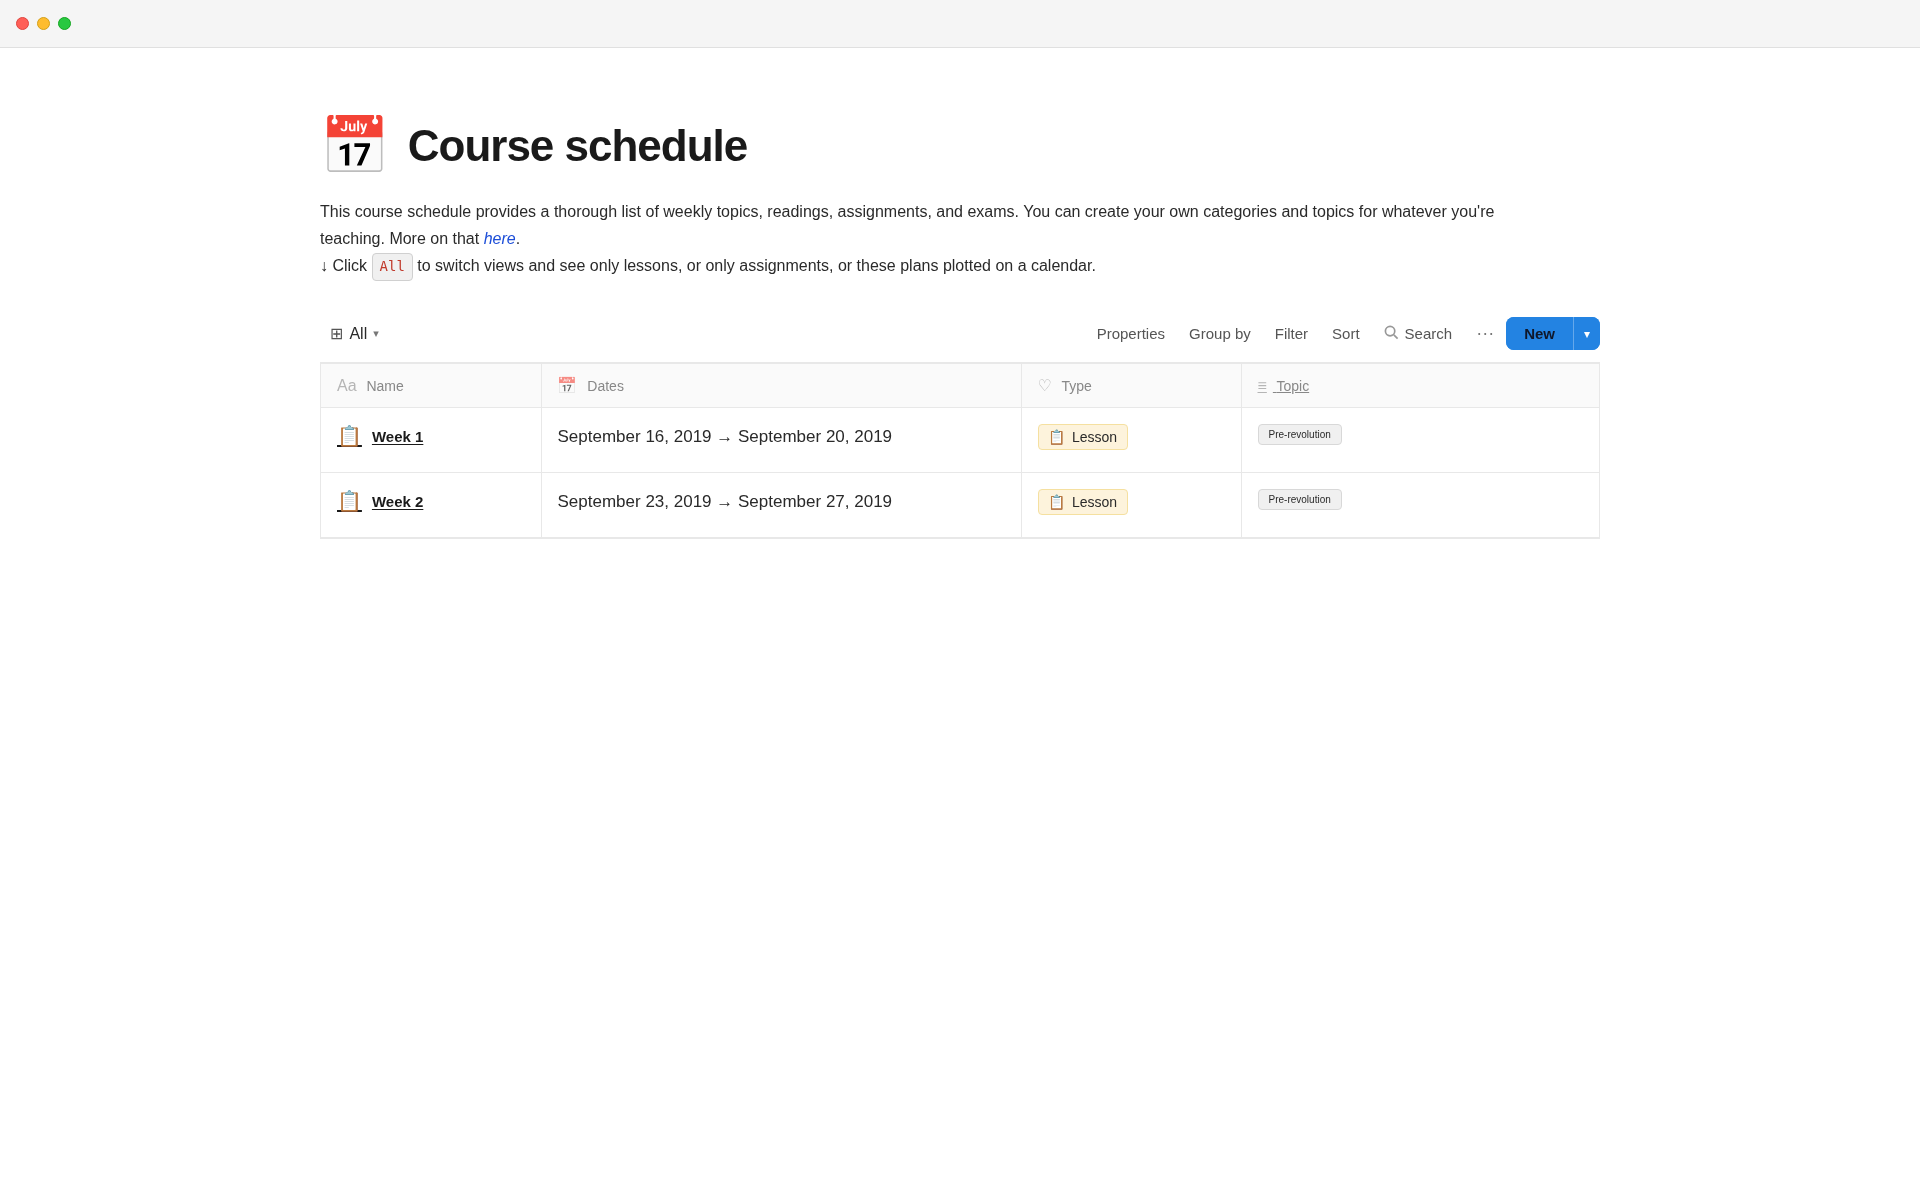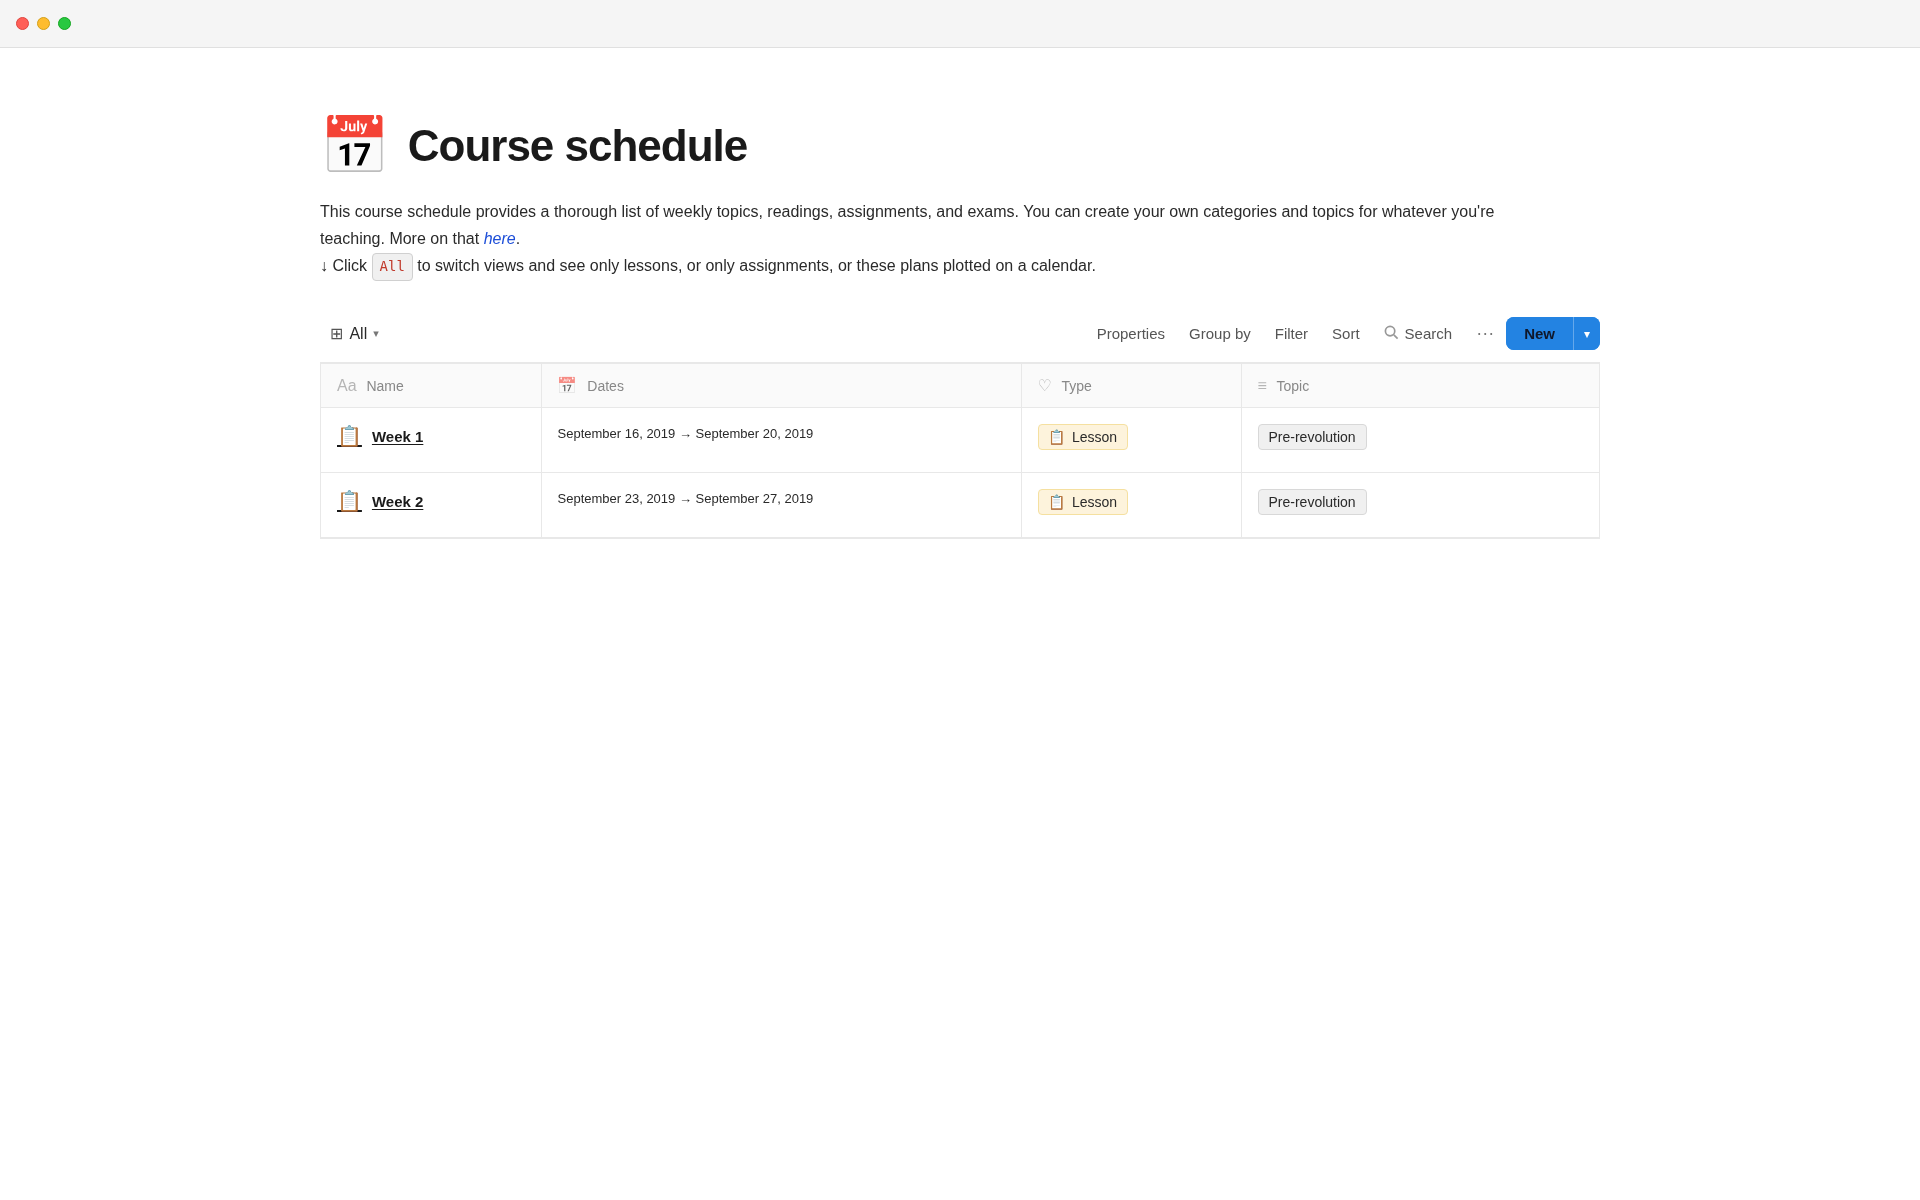--- a/index.html
+++ b/index.html
@@ -193,21 +193,21 @@
 
     th {
       padding: 12px 16px;
       text-align: left;
       font-size: 14px;
       font-weight: 500;
       color: #888;
       border-bottom: 1px solid #e8e8e8;
       border-right: 1px solid #e8e8e8;
     }
-    th:last-child { border-right: none; }
+    th:last-child { border-right: none; text-decoration: underline; }
 
     .th-icon {
       margin-right: 6px;
       opacity: 0.6;
       font-size: 16px;
     }
 
     td {
       padding: 0;
       border-bottom: 1px solid #e8e8e8;
@@ -231,21 +231,21 @@
       font-weight: 700;
       font-size: 15px;
       text-decoration: underline;
       text-underline-offset: 2px;
     }
 
     .row-icon { font-size: 20px; }
 
     
     .dates-cell {
-      font-size: 13px;
+      font-size: 17px;
       color: #2a2a2a;
       line-height: 1.5;
     }
 
     
     .type-badge {
       display: inline-flex;
       align-items: center;
       gap: 6px;
       background: #fdf3dc;
@@ -257,21 +257,21 @@
       font-weight: 500;
     }
 
     
     .topic-badge {
       display: inline-block;
       background: #f0f0f0;
       border: 1px solid #d8d8d8;
       border-radius: 4px;
       padding: 4px 10px;
-      font-size: 14px;
+      font-size: 10px;
       color: #2a2a2a;
     }
 
     
     .table-footer {
       padding: 10px 16px;
       font-size: 12px;
       font-weight: 600;
       color: #aaa;
       letter-spacing: 0.06em;

